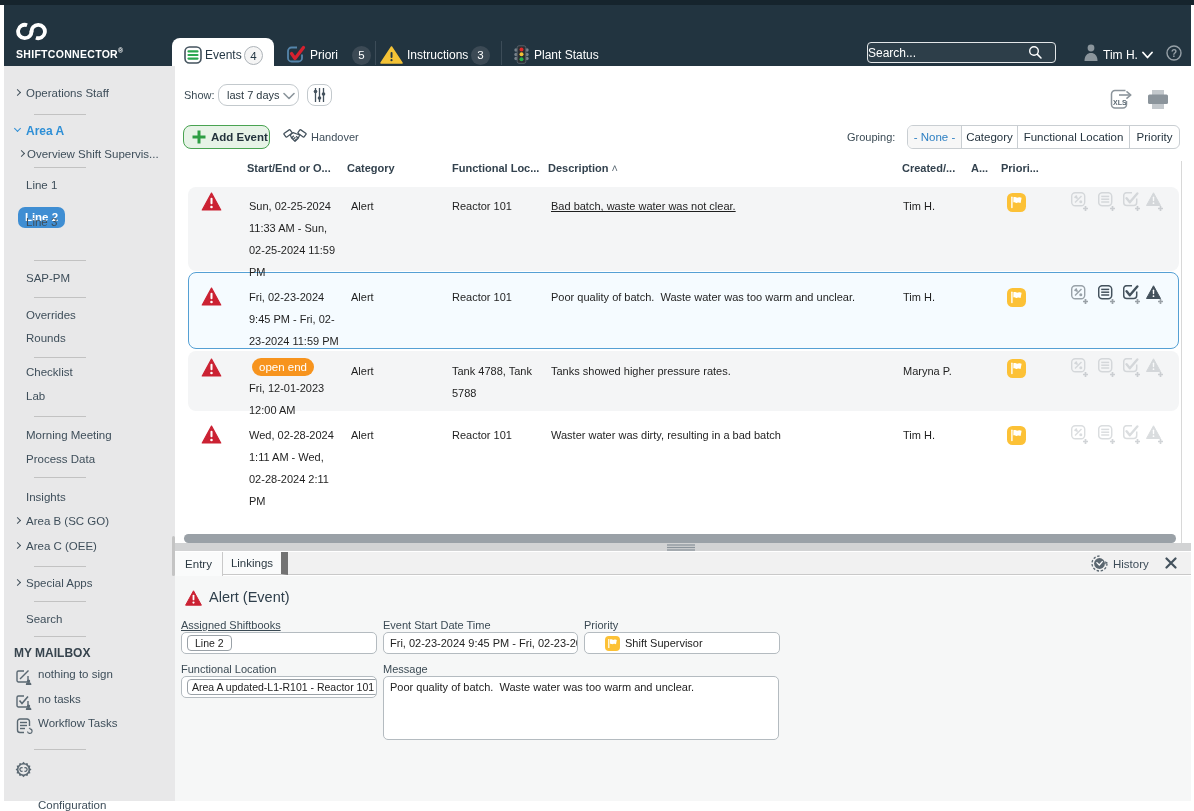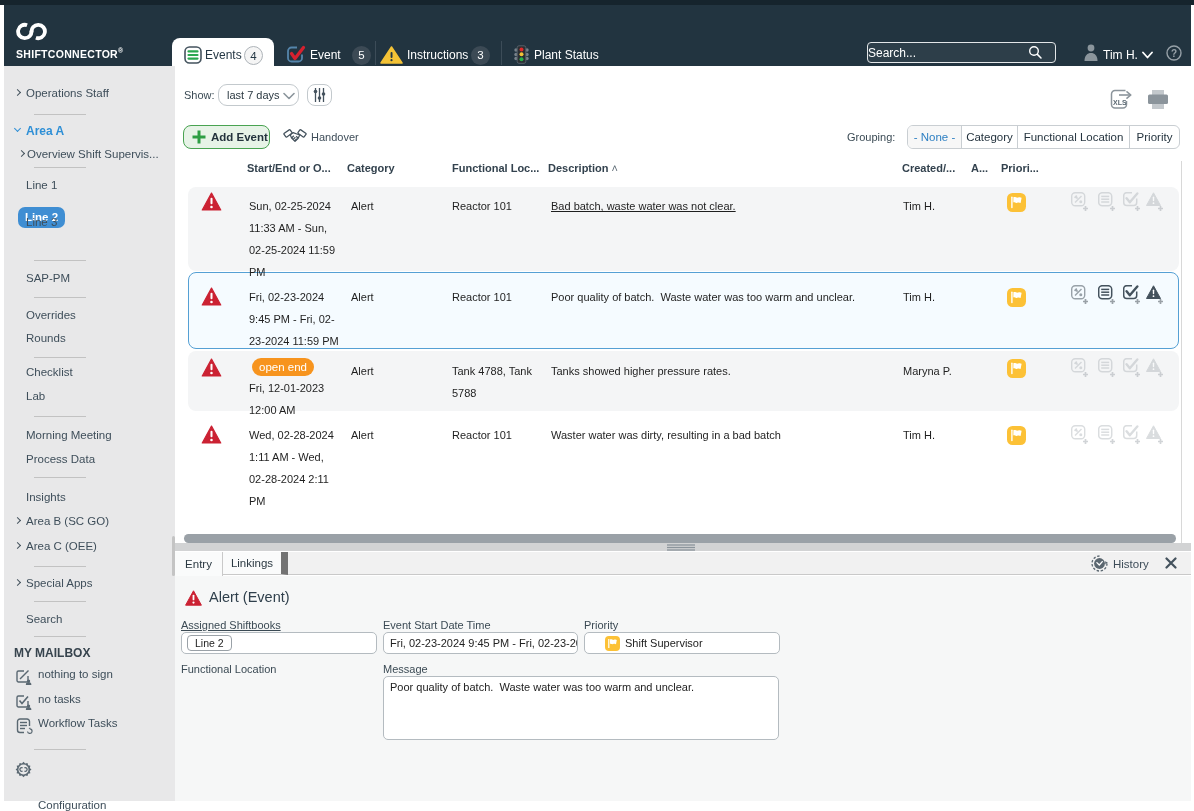--- a/index.html
+++ b/index.html
@@ -77,21 +77,21 @@
       <line x1="4.5" y1="12.6" x2="13.5" y2="12.6"></line>
     </g>
   </svg>
   <div class="abs" style="left:205px; top:48px; font-size:12px; color:#243744;">Events</div>
   <div class="abs badge light" style="left:244px; top:46px;">4</div>
 
   <svg class="abs" style="left:286px; top:45px;" width="20" height="20" viewBox="0 0 20 20">
     <path d="M16 9.5 V 13 a 3.5 3.5 0 0 1 -3.5 3.5 h -7 A 3.5 3.5 0 0 1 2 13 V 6 a 3.5 3.5 0 0 1 3.5 -3.5 H 11" fill="none" stroke="#5585ab" stroke-width="1.8"></path>
     <path d="M5.5 8.5 L 9 13.5 L 17.5 2.5" fill="none" stroke="#d6212f" stroke-width="3.2" stroke-linecap="round" stroke-linejoin="round"></path>
   </svg>
-  <div class="abs" style="left:310px; top:48px; font-size:12px; color:#fff;">Event</div>
+  <div class="abs" style="left:310px; top:48px; font-size:12px; color:#fff;">Priori</div>
   <div class="abs badge dark" style="left:352px; top:46px;">5</div>
 
   <div class="abs hsep" style="left:375px;"></div>
 
   <svg class="abs" style="left:380px; top:46px;" width="23" height="18" viewBox="0 0 23 18">
     <path d="M11.5 1 L 22 17 H 1 Z" fill="#f3c236" stroke="#f3c236" stroke-width="1.5" stroke-linejoin="round"></path>
     <rect x="10.6" y="6" width="1.9" height="6" rx="0.9" fill="#243744"></rect>
     <circle cx="11.5" cy="14.2" r="1.1" fill="#243744"></circle>
   </svg>
   <div class="abs" style="left:407px; top:48px; font-size:12px; color:#fff;">Instructions</div>
@@ -461,15 +461,18 @@
   <div class="abs finput" style="left:383px; top:632px; width:195px; height:22px; padding-left:6px; white-space:nowrap;">Fri, 02-23-2024 9:45 PM - Fri, 02-23-202</div>
   <div class="abs flabel" style="left:584px; top:619px;">Priority</div>
   <div class="abs finput" style="left:584px; top:632px; width:196px; height:22px; padding-left:20px;">
     <svg width="15" height="15" viewBox="0 0 15 15" style="margin-right:5px;">
       <rect x="0" y="0" width="15" height="15" rx="4" fill="#fcc136"></rect>
       <rect x="3.2" y="3" width="1.2" height="9" fill="#fff"></rect>
       <path d="M5 3.5 C 6.5 2.6 7.5 4.4 9 3.8 C 10.3 3.3 11 3.6 11.8 4 L 11 8.3 C 10 7.8 9.3 7.6 8.2 8.1 C 6.9 8.7 6 7.2 5 7.8 Z" fill="#fff"></path>
     </svg>Shift Supervisor
   </div>
   <div class="abs flabel" style="left:181px; top:663px;">Functional Location</div>
+  <div class="abs finput" style="left:181px; top:676px; width:196px; height:22px; padding-left:5px;">
+      <span class="chip" style="padding:1px 4px;">Area A updated-L1-R101 - Reactor 101</span>
+    </div>
   <div class="abs flabel" style="left:383px; top:663px;">Message</div>
   <div class="abs finput" style="left:383px; top:676px; width:396px; height:64px; align-items:flex-start; padding:4px 6px;">Poor quality of batch.&nbsp; Waste water was too warm and unclear.</div>
 </div>
 
 </body></html>

